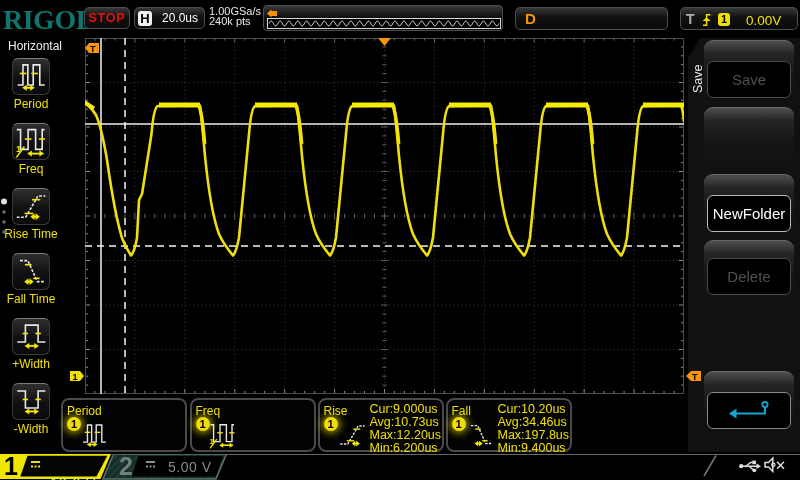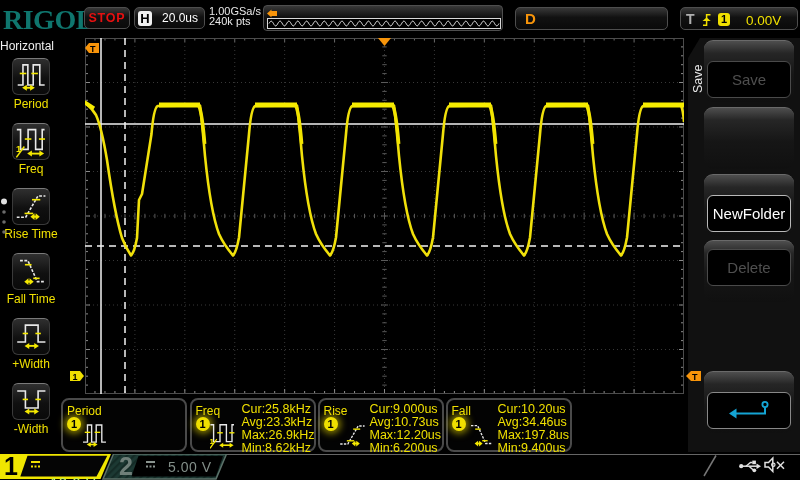--- a/index.html
+++ b/index.html
@@ -22,21 +22,21 @@
 #dbox{left:515px;top:7px;width:153px;height:23px}
 #dbox .dl{position:absolute;left:9px;top:2px;color:#f7940a;font-weight:bold;font-size:15px}
 #dbox .dv{position:absolute;left:36px;top:3px;width:110px;text-align:center;color:#fff;font-size:15px}
 #tbox{left:680px;top:7px;width:118px;height:23px}
 #tbox .tl{position:absolute;left:5px;top:3px;color:#b0b0b0;font-weight:bold;font-size:14px}
 #tbox .tb1{position:absolute;left:37px;top:5px;width:12px;height:13px;background:#f0e000;
 border-radius:3px;color:#000;font-weight:bold;font-size:11px;text-align:center;line-height:13px}
 #tbox .tv{position:absolute;left:65px;top:4.5px;color:#f0e000;font-size:13.5px}
 
 #sideL{position:absolute;left:0;top:30px;width:62px;height:424px;background:#000}
-#htitle{position:absolute;left:0;top:9px;width:62px;text-align:left;color:#f0f0f0;font-size:12px}
+#htitle{position:absolute;left:0;top:9px;width:62px;text-align:right;color:#f0f0f0;font-size:12px}
 .sbtn{position:absolute;left:12px;width:38px;height:37px;border-radius:6px;
 background:linear-gradient(#2f2f2f,#101010 55%,#0a0a0a);
 border:1px solid #3a3a3a;border-top-color:#7a7a7a}
 .slabel{position:absolute;left:0;width:62px;text-align:center;color:#f0e000;font-size:12px}
 
 .mpanel{position:absolute;top:398px;width:126px;height:54px;border:2px solid #4a4a4a;
 border-radius:8px;background:#030303}
 .ptitle{position:absolute;left:4px;top:4px;color:#f0e000;font-size:12px}
 .pbadge{position:absolute;left:4px;top:17px;width:14px;height:14px;border-radius:50%;
 background:#f0e000;box-shadow:0 0 7px 3px rgba(240,224,0,0.55);color:#000;font-weight:bold;
@@ -565,21 +565,20 @@
         <path d="M3,6 H7 V27 H15 V6 H23 V27 H30 V6 H32.5" fill="none" stroke="#e8e8e8" stroke-width="1.7"></path>
         <line x1="11.5" y1="16" x2="18.5" y2="16" stroke="#f5e900" stroke-width="1.7"></line>
         <line x1="26.5" y1="16" x2="33" y2="16" stroke="#f5e900" stroke-width="1.7"></line>
         <text x="2" y="30" font-size="10" font-weight="bold" fill="#f5e900">1</text>
         <line x1="2.5" y1="35.5" x2="11" y2="24" stroke="#f5e900" stroke-width="1.6"></line>
         <line x1="18.0" y1="31.5" x2="28.0" y2="31.5" stroke="#f5e900" stroke-width="2.0"></line>
         <path d="M14,31.5 L19.0,28.3 V34.7 Z" fill="#f5e900"></path>
         <path d="M32,31.5 L27.0,28.3 V34.7 Z" fill="#f5e900"></path>
       </g>
     </svg>
-<div class="pvals">Cur:25.8kHz<br>Avg:23.3kHz<br>Max:26.9kHz<br>Min:8.62kHz</div>
 </div>
 <div class="mpanel" style="left:317.5px">
 <div class="ptitle">Rise</div>
 <div class="pbadge">1</div>
 <svg class="picon" width="30" height="30" viewBox="0 0 30 30">
       <g transform="translate(-1,1) scale(0.8)">
         <path d="M4,30 H13.5 L26.5,7.5 H34.5" fill="none" stroke="#e8e8e8" stroke-width="1.7" stroke-dasharray="3 1.6"></path>
         <line x1="12.3" y1="26" x2="21.5" y2="26" stroke="#f5e900" stroke-width="1.7"></line>
         <line x1="20.2" y1="11.4" x2="29" y2="11.4" stroke="#f5e900" stroke-width="1.7"></line>
         <line x1="21.9" y1="29.4" x2="25.1" y2="29.4" stroke="#f5e900" stroke-width="2.4"></line>
@@ -611,21 +610,21 @@
 </svg>
 <svg id="savetxt" width="22" height="50" viewBox="0 0 22 50">
       <text transform="translate(16,33) rotate(-90)" font-size="12.5" fill="#e6e6e6" font-family="Liberation Sans">Save</text>
     </svg>
 <div class="rkey" style="top:10px"></div>
 <div class="rbtn dis" style="top:31px">Save</div>
 <div class="rkey" style="top:77px"></div>
 <div class="rkey" style="top:143.5px"></div>
 <div class="rbtn en" style="top:164.5px">NewFolder</div>
 <div class="rkey" style="top:210px"></div>
-<div class="rbtn dis" style="top:219px">Delete</div>
+<div class="rbtn dis" style="top:228px">Delete</div>
 <div class="rkey" style="top:341px"></div>
 <div class="rbtn" style="top:362px;border:1.5px solid #888">
 <svg width="44" height="26" viewBox="0 0 44 26" style="margin-top:4px">
 <path d="M7,16.5 H38 V10" fill="none" stroke="#14a4d4" stroke-width="2"></path>
 <circle cx="38" cy="7.5" r="2.6" fill="none" stroke="#14a4d4" stroke-width="1.8"></circle>
 <path d="M9.5,11.5 L2,16.5 L9.5,21.5 Z" fill="#14a4d4"></path>
 </svg>
 </div>
 </div>
 

